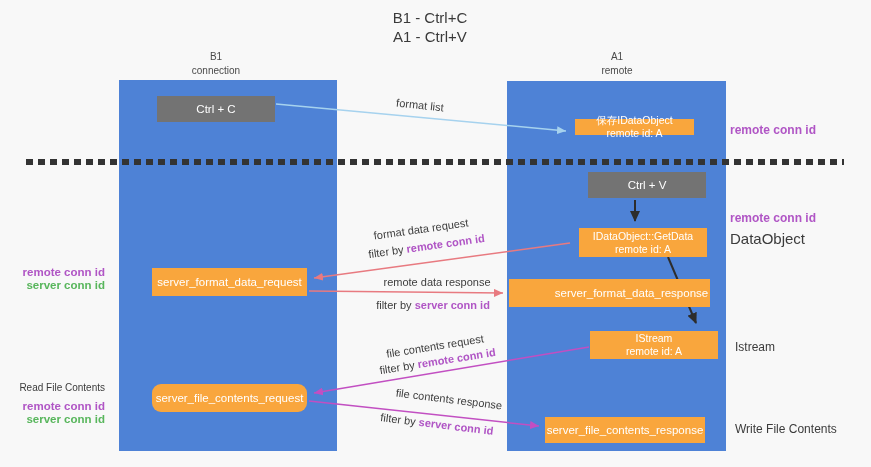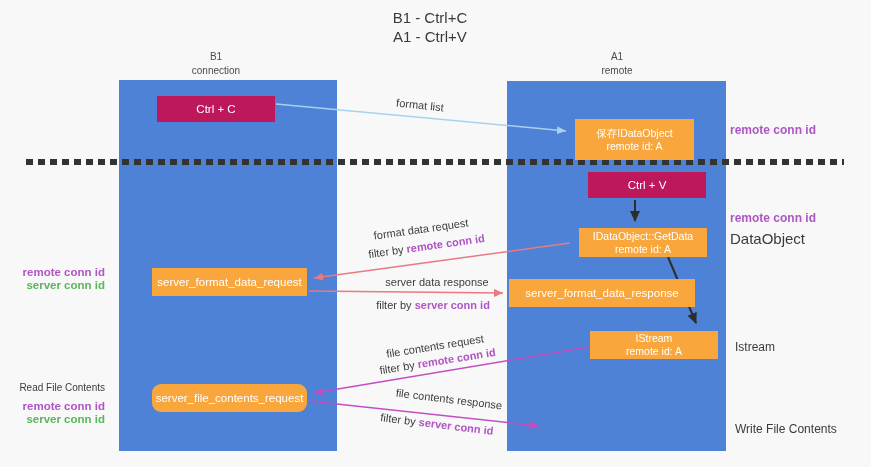--- a/index.html
+++ b/index.html
@@ -7,21 +7,21 @@
   .canvas{position:relative;width:871px;height:467px;background:#f8f8f8;overflow:hidden;}
   .abs{position:absolute;}
   .title{left:330px;top:8px;width:200px;text-align:center;font-size:15px;line-height:19px;color:#3a3a3a;}
   .colhead{width:100px;text-align:center;font-size:10px;line-height:14px;color:#4a4a4a;}
   .column{background:#4e82d6;z-index:1;}
   .dashline{left:26px;top:159px;width:818px;height:6px;z-index:2;
     background:repeating-linear-gradient(to right,#333 0 7px,transparent 7px 12px);}
   svg.arrows{left:0;top:0;z-index:3;pointer-events:none;}
   .box{z-index:4;display:flex;flex-direction:column;align-items:center;justify-content:center;
     color:#fff;text-align:center;}
-  .box.green{background:#be185d;font-size:11.5px;}
+  .box.green{background:#737373;font-size:11.5px;}
   .box.orange{background:#f9a63d;}
   .box .l1,.box .l2{font-size:10.5px;line-height:13px;}
   .box.single{font-size:11.5px;}
   .flowlabel{z-index:4;font-size:11px;color:#3d3d3d;text-align:center;white-space:nowrap;}
   .purple{color:#b055c5;font-weight:bold;}
   .greentxt{color:#58b65c;font-weight:bold;}
   .darktxt{color:#3b3b3b;}
   .sidelabel{z-index:4;font-size:11.5px;white-space:nowrap;}
   .leftgroup{width:105px;text-align:right;}
 </style>
@@ -69,53 +69,56 @@
     <line x1="668" y1="257" x2="696" y2="323" stroke="#2d2d2d" stroke-width="2" marker-end="url(#ah-black)"></line>
     <line x1="570" y1="243" x2="314" y2="278" stroke="#e87a80" stroke-width="1.5" marker-end="url(#ah-salmon)"></line>
     <line x1="309" y1="291" x2="503" y2="293" stroke="#e87a80" stroke-width="1.5" marker-end="url(#ah-salmon)"></line>
     <line x1="589" y1="347" x2="314" y2="393" stroke="#c24fc2" stroke-width="1.5" marker-end="url(#ah-magenta)"></line>
     <line x1="309" y1="401" x2="539" y2="426" stroke="#c24fc2" stroke-width="1.5" marker-end="url(#ah-magenta)"></line>
   </svg>
 
   <div class="abs box green single" style="left:157px;top:96px;width:118px;height:26px;">
     <span>Ctrl + C</span>
   </div>
-  <div class="abs box orange" style="left:575px;top:119px;width:119px;height:41px;">
+  <div class="abs box orange" style="left:575px;top:119px;width:119px;height:16px;">
     <span class="l1">保存IDataObject</span>
     <span class="l2">remote id: A</span>
   </div>
   <div class="abs box green single" style="left:588px;top:172px;width:118px;height:26px;">
     <span>Ctrl + V</span>
   </div>
   <div class="abs box orange" style="left:571px;top:228px;width:128px;height:29px;margin-left:8px;">
     <span class="l1">IDataObject::GetData</span>
     <span class="l2">remote id: A</span>
   </div>
   <div class="abs box orange single" style="left:152px;top:268px;width:155px;height:28px;">
     <span>server_format_data_request</span>
   </div>
-  <div class="abs box orange single" style="left:509px;top:279px;width:186px;height:28px;">
+  <div class="abs box orange single" style="left:509px;top:279px;width:157px;height:28px;padding-left:44px;">
     <span>server_format_data_response</span>
   </div>
   <div class="abs box orange" style="left:590px;top:331px;width:128px;height:28px;">
     <span class="l1">IStream</span>
     <span class="l2">remote id: A</span>
   </div>
   <div class="abs box orange single" style="left:152px;top:384px;width:155px;height:28px;border-radius:9px;">
     <span>server_file_contents_request</span>
   </div>
+  <div class="abs box orange single" style="left:545px;top:417px;width:160px;height:26px;">
+    <span>server_file_contents_response</span>
+  </div>
 
   <div class="abs flowlabel" style="left:375px;top:99px;width:90px;transform:rotate(6deg);">format list</div>
 
   <div class="abs flowlabel" style="left:356px;top:223px;width:130px;transform:rotate(-8deg);">format data request</div>
   <div class="abs flowlabel" style="left:349px;top:240px;width:155px;transform:rotate(-8deg);">
     <span>filter by </span><span class="purple">remote conn id</span>
   </div>
 
-  <div class="abs flowlabel" style="left:377px;top:276px;width:120px;">server data response</div>
+  <div class="abs flowlabel" style="left:377px;top:276px;width:120px;">remote data response</div>
   <div class="abs flowlabel" style="left:368px;top:299px;width:130px;">
     <span>filter by </span><span class="purple">server conn id</span>
   </div>
 
   <div class="abs flowlabel" style="left:375px;top:340px;width:120px;transform:rotate(-9deg);">file contents request</div>
   <div class="abs flowlabel" style="left:360px;top:355px;width:155px;transform:rotate(-9deg);">
     <span>filter by </span><span class="purple">remote conn id</span>
   </div>
 
   <div class="abs flowlabel" style="left:384px;top:393px;width:130px;transform:rotate(7deg);">file contents response</div>

